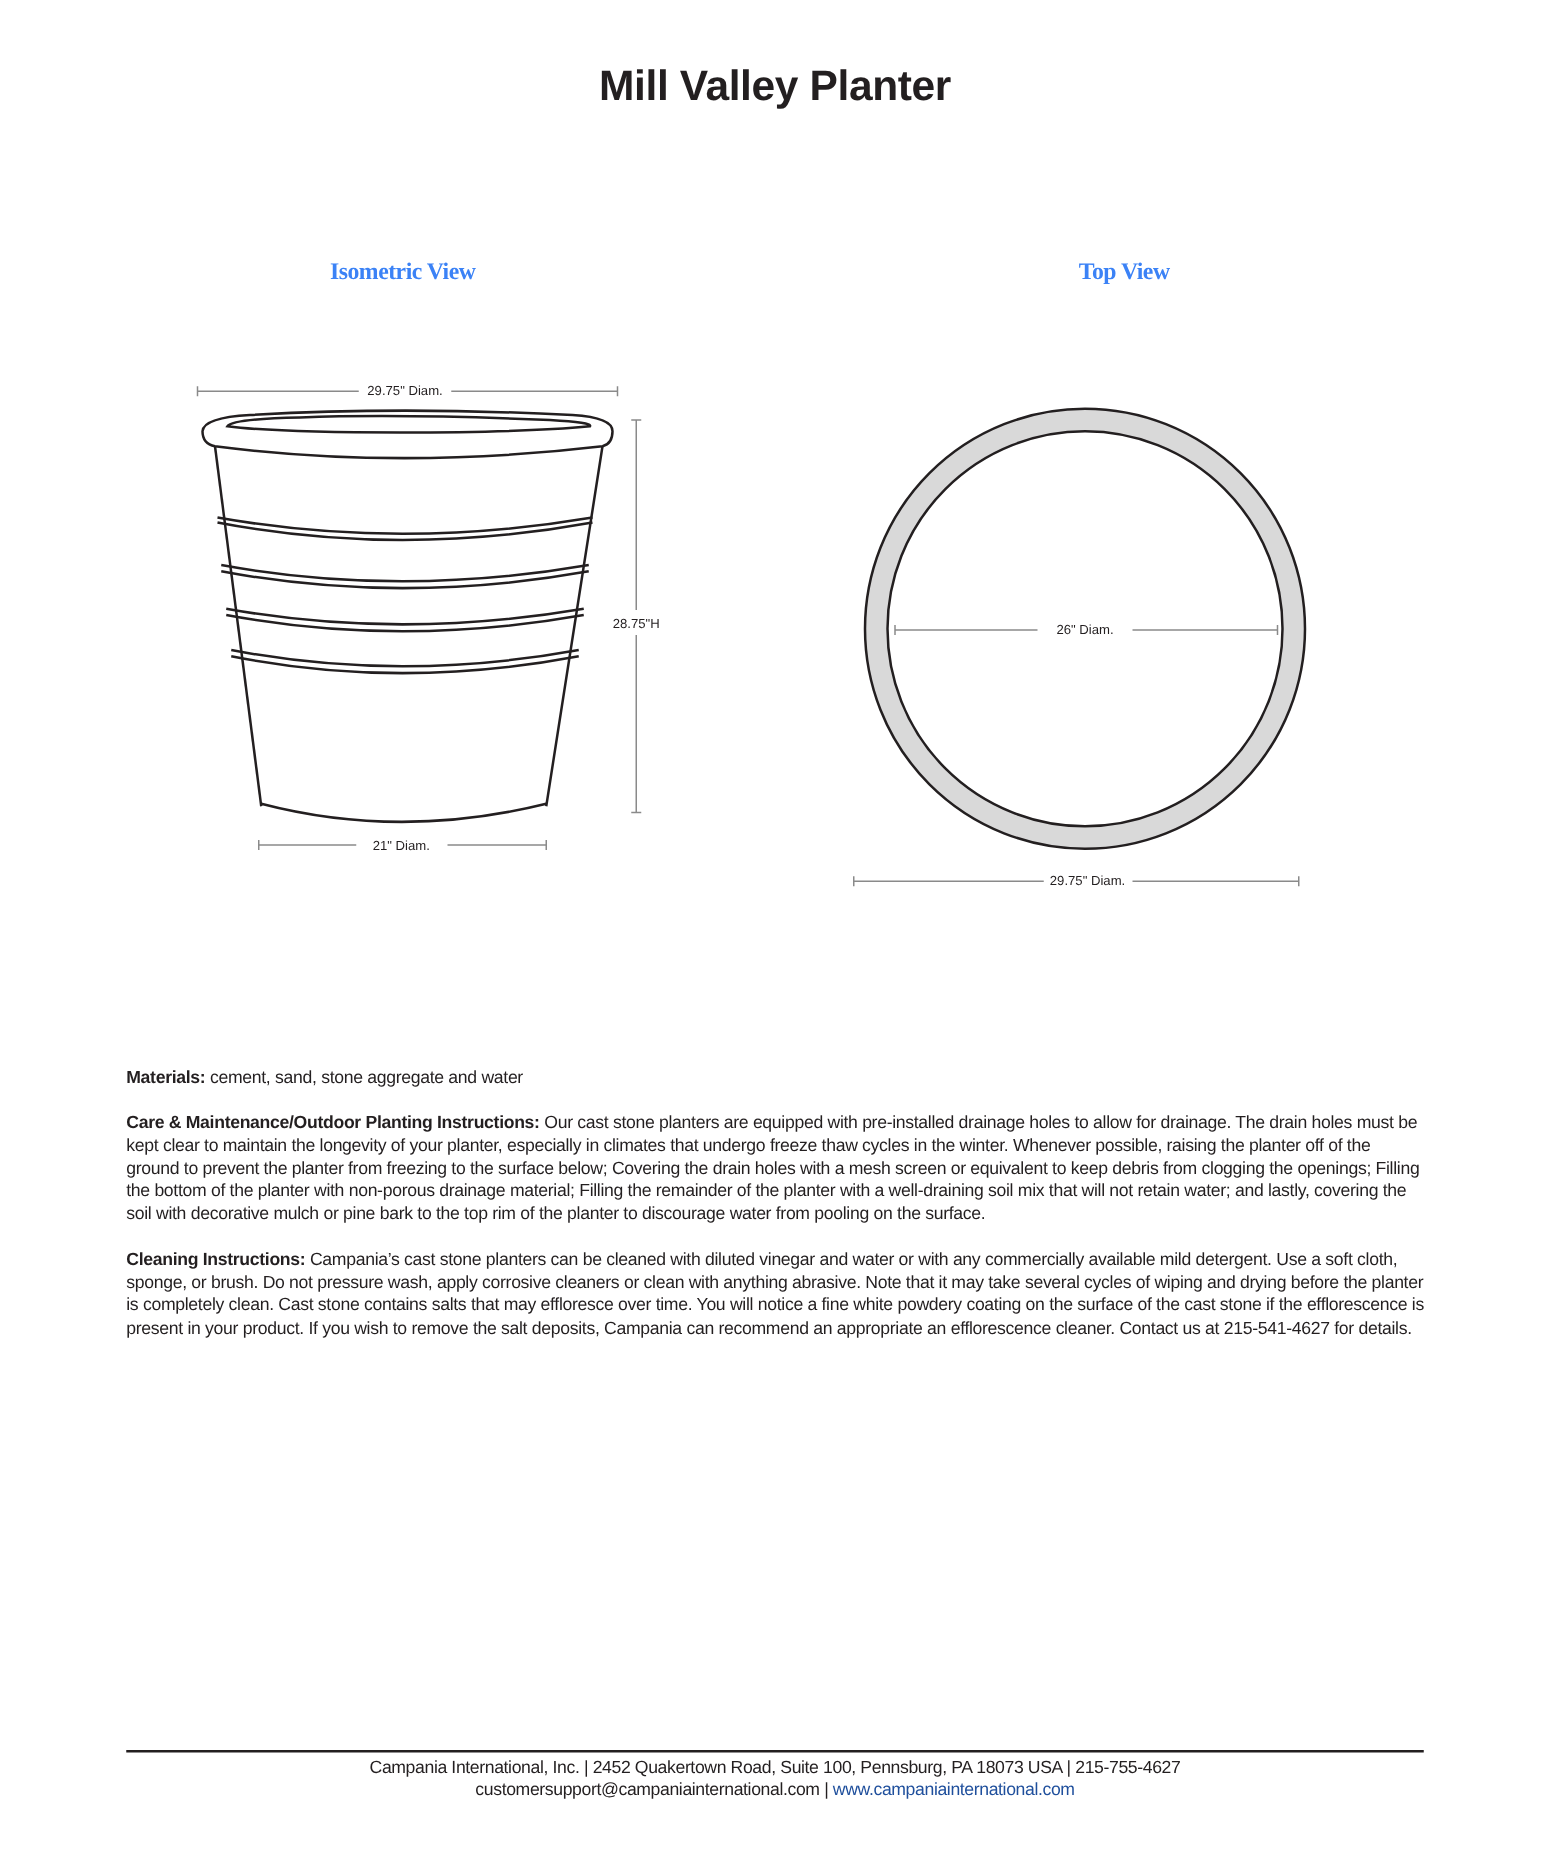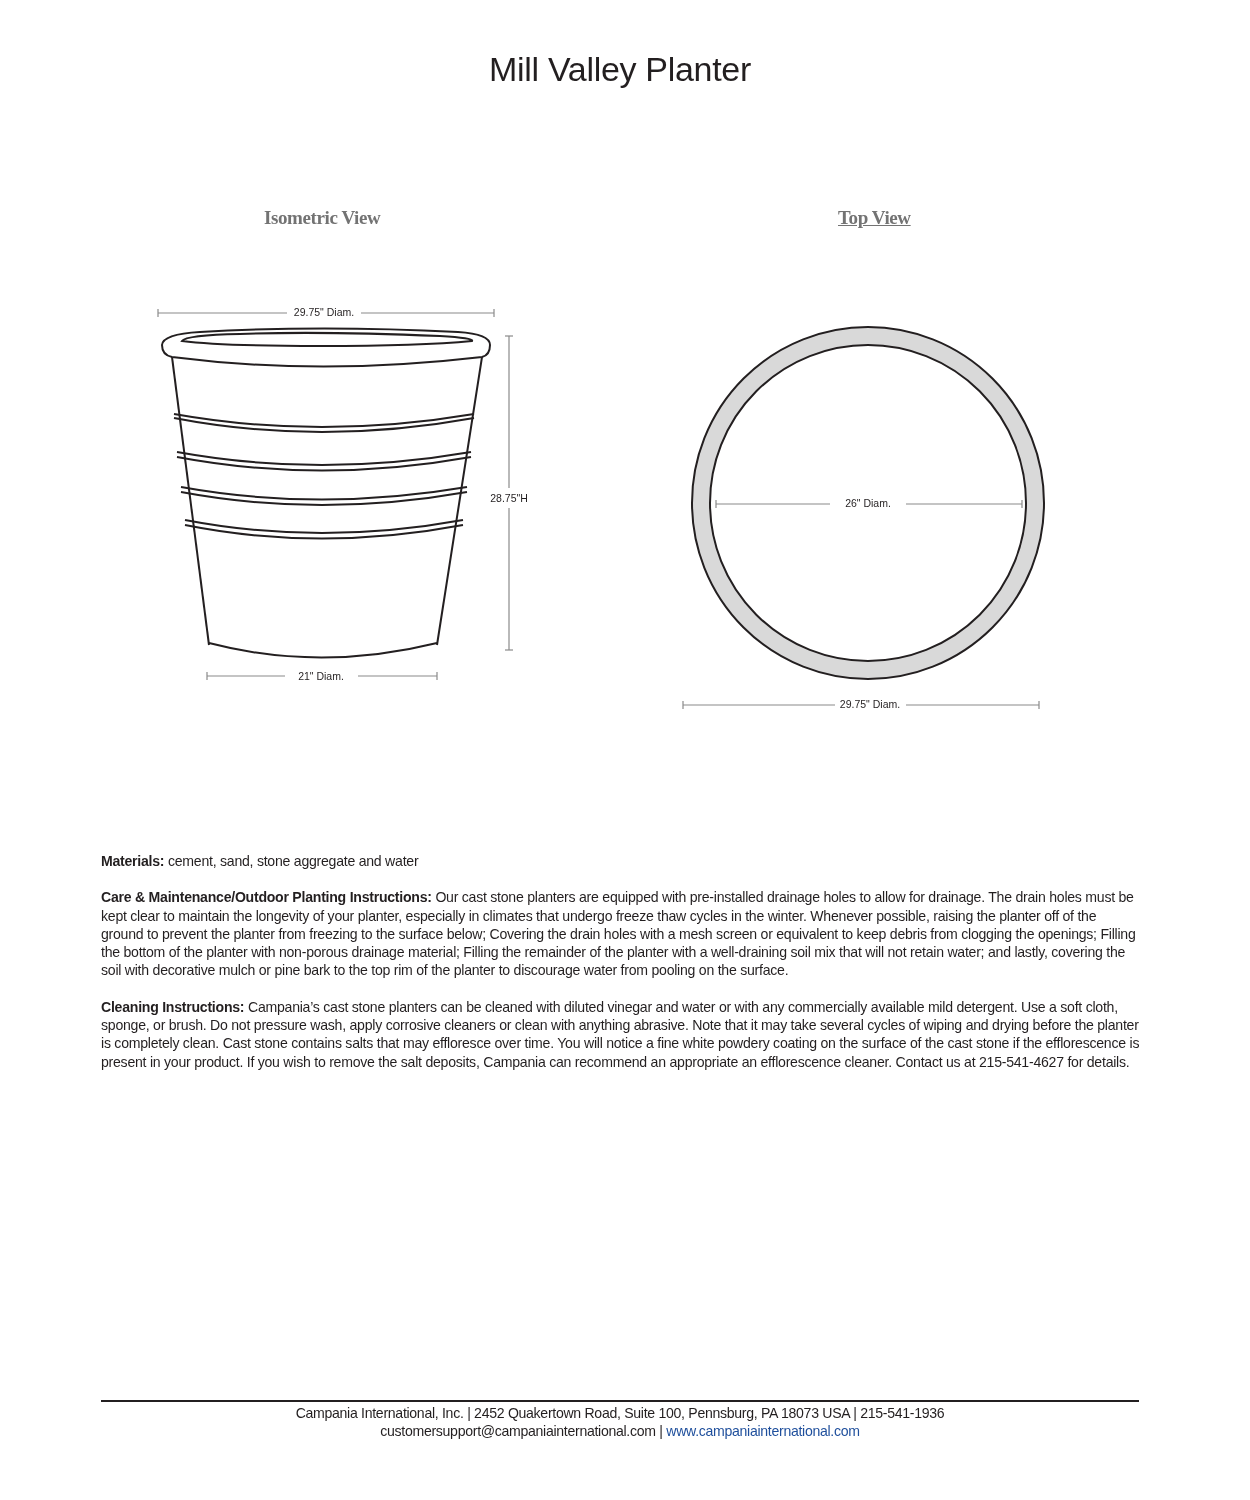--- a/index.html
+++ b/index.html
@@ -1,20 +1,20 @@
 <!DOCTYPE html>
 <html><head>
 <meta charset="utf-8">
 <style>
   html, body { margin: 0; padding: 0; background: #ffffff; }
   body { width: 1250px; height: 1500px; position: relative; overflow: hidden; color: #231f20; font-family: "Liberation Sans", sans-serif; }
-  .title { position: absolute; top: 50px; left: 0; width: 1240px; text-align: center; font-family: "Liberation Sans", sans-serif; font-weight: normal; font-size: 34px; letter-spacing: -0.3px; color: #231f20; }
-  .view-label { position: absolute; top: 207px; font-family: "Liberation Serif", serif; font-weight: bold; font-size: 19px; color: #737373; letter-spacing: -0.4px; }
+  .title { position: absolute; top: 50px; left: 0; width: 1240px; text-align: center; font-family: "Liberation Sans", sans-serif; font-weight: bold; font-size: 34px; letter-spacing: -0.3px; color: #231f20; }
+  .view-label { position: absolute; top: 207px; font-family: "Liberation Serif", serif; font-weight: bold; font-size: 19px; color: #3b82f6; letter-spacing: -0.4px; }
   .view-label.iso { left: 264px; }
-  .view-label.top { left: 838px; text-decoration: underline; }
+  .view-label.top { left: 863px; }
   svg.drawing { position: absolute; left: 0; top: 0; }
   .dim-text { font-family: "Liberation Sans", sans-serif; font-size: 10.5px; fill: #231f20; }
   .content { position: absolute; left: 101px; top: 852px; width: 1040px; font-family: "Liberation Sans", sans-serif; font-size: 14.1px; line-height: 18.3px; color: #231f20; letter-spacing: -0.25px; }
   .content p { margin: 0 0 18px 0; }
   .content b { font-weight: bold; }
   .footer-rule { position: absolute; left: 101px; top: 1400px; width: 1038px; height: 2px; background: #231f20; }
   .footer { position: absolute; left: 0; width: 1240px; text-align: center; font-family: "Liberation Sans", sans-serif; font-size: 14.1px; color: #231f20; letter-spacing: -0.3px; }
   .footer.l1 { top: 1405px; }
   .footer.l2 { top: 1423px; }
   .footer a { color: #1f4f9c; }
@@ -86,14 +86,14 @@
   <text class="dim-text" x="870" y="708" text-anchor="middle">29.75" Diam.</text>
 </svg>
 
 <div class="content">
   <p><b>Materials:</b><span> cement, sand, stone aggregate and water</span></p>
   <p><b>Care &amp; Maintenance/Outdoor Planting Instructions:</b><span> Our cast stone planters are equipped with pre-installed drainage holes to allow for drainage. The drain holes must be kept clear to maintain the longevity of your planter, especially in climates that undergo freeze thaw cycles in the winter.  Whenever possible, raising the planter off of the ground to prevent the planter from freezing to the surface below; Covering the drain holes with a mesh screen or equivalent to keep debris from clogging the openings; Filling the bottom of the planter with non-porous drainage material; Filling the remainder of the planter with a well-draining soil mix that will not retain water; and lastly, covering the soil with decorative mulch or pine bark to the top rim of the planter to discourage water from pooling on the surface.</span></p>
   <p><b>Cleaning Instructions:</b><span> Campania’s cast stone planters can be cleaned with diluted vinegar and water or with any commercially available mild detergent. Use a soft cloth, sponge, or brush. Do not pressure wash, apply corrosive cleaners or clean with anything abrasive. Note that it may take several cycles of wiping and drying before the planter is completely clean. Cast stone contains salts that may effloresce over time. You will notice a fine white powdery coating on the surface of the cast stone if the efflorescence is present in your product. If you wish to remove the salt deposits, Campania can recommend an appropriate an efflorescence cleaner. Contact us at 215-541-4627 for details.</span></p>
 </div>
 
 <div class="footer-rule"></div>
-<div class="footer l1">Campania International, Inc. | 2452 Quakertown Road, Suite 100, Pennsburg, PA 18073 USA | 215-541-1936</div>
+<div class="footer l1">Campania International, Inc. | 2452 Quakertown Road, Suite 100, Pennsburg, PA 18073 USA | 215-755-4627</div>
 <div class="footer l2"><span>customersupport@campaniainternational.com</span><span> | </span><a>www.campaniainternational.com</a></div>
 
 </body></html>

